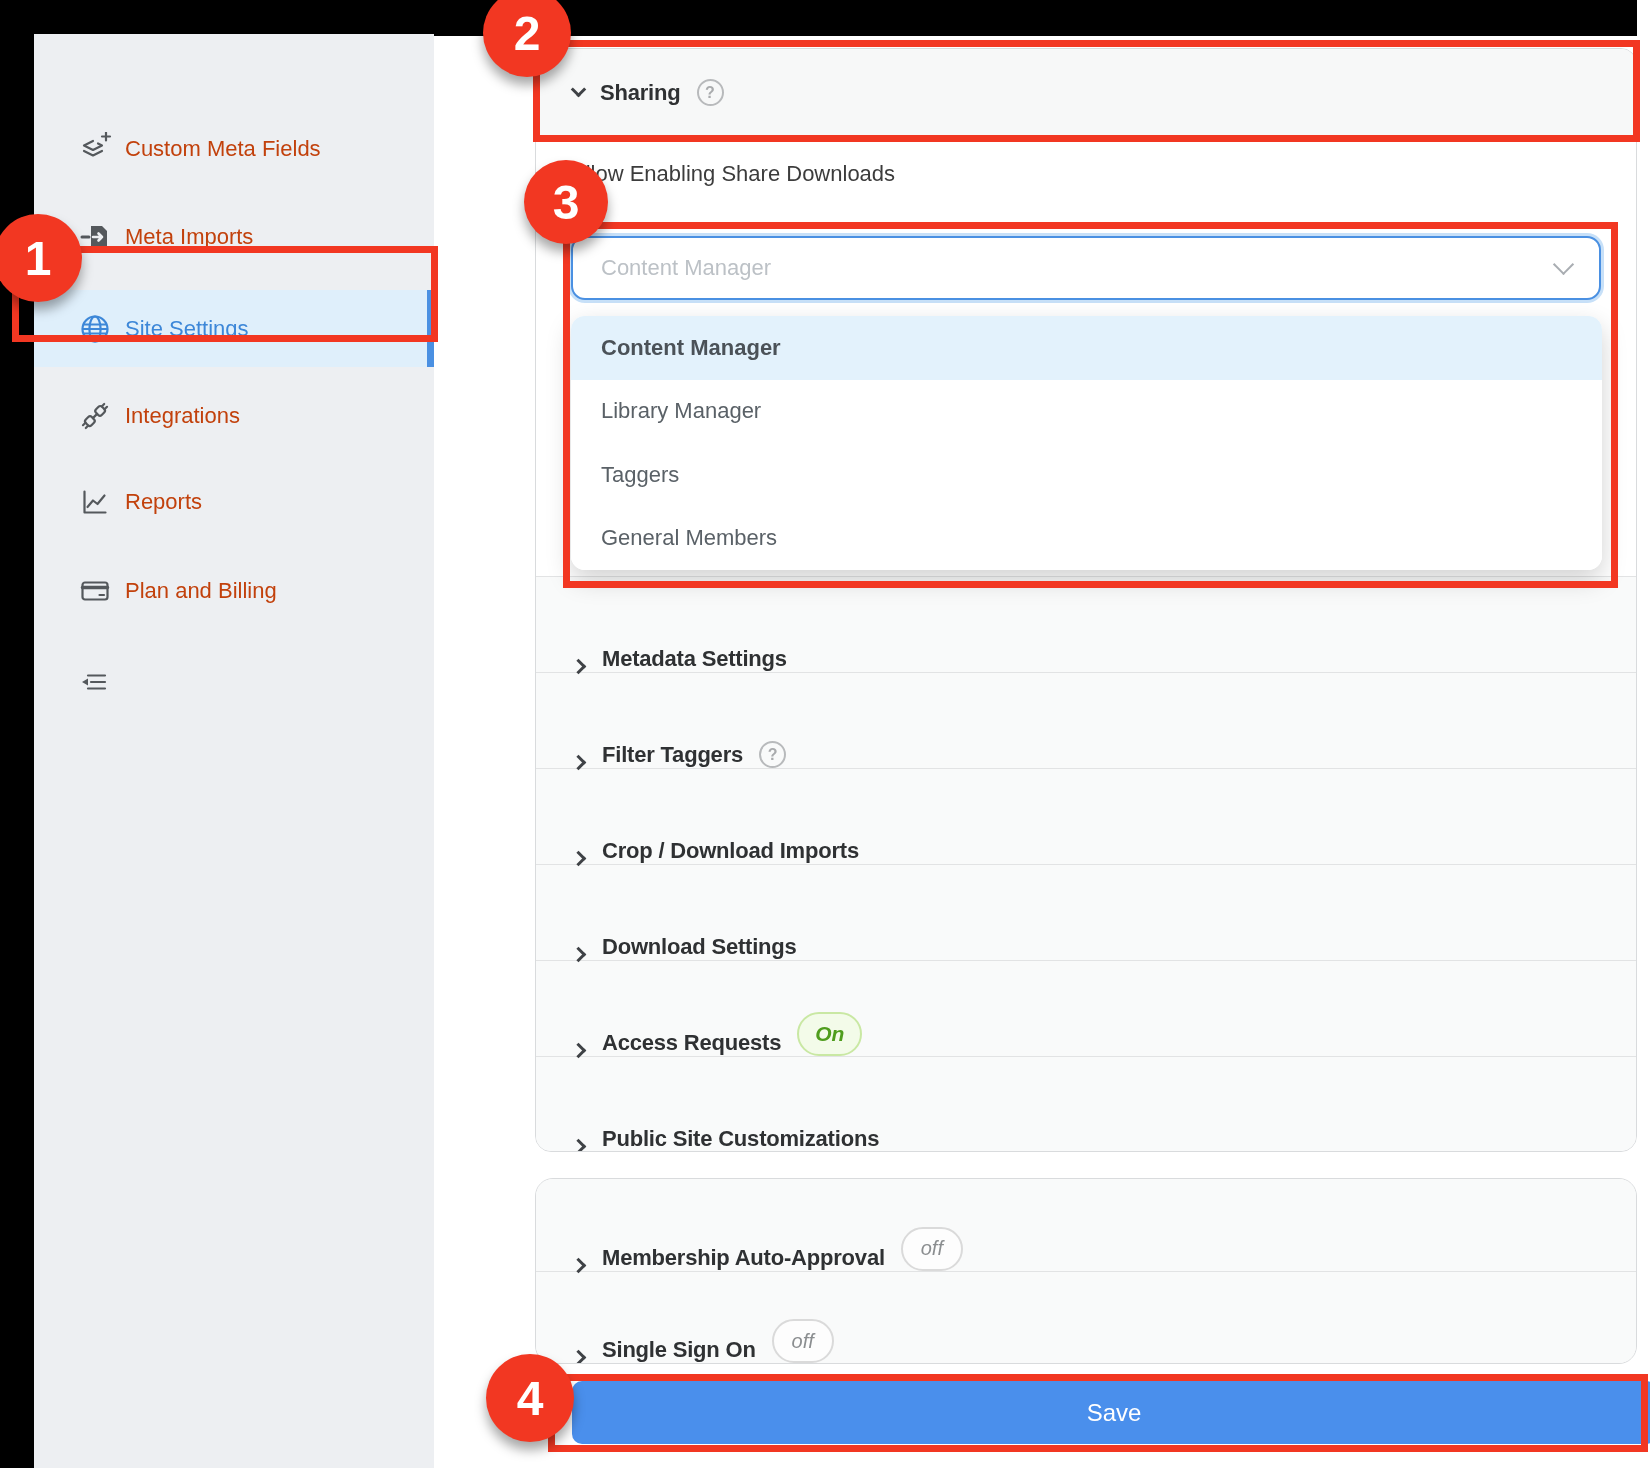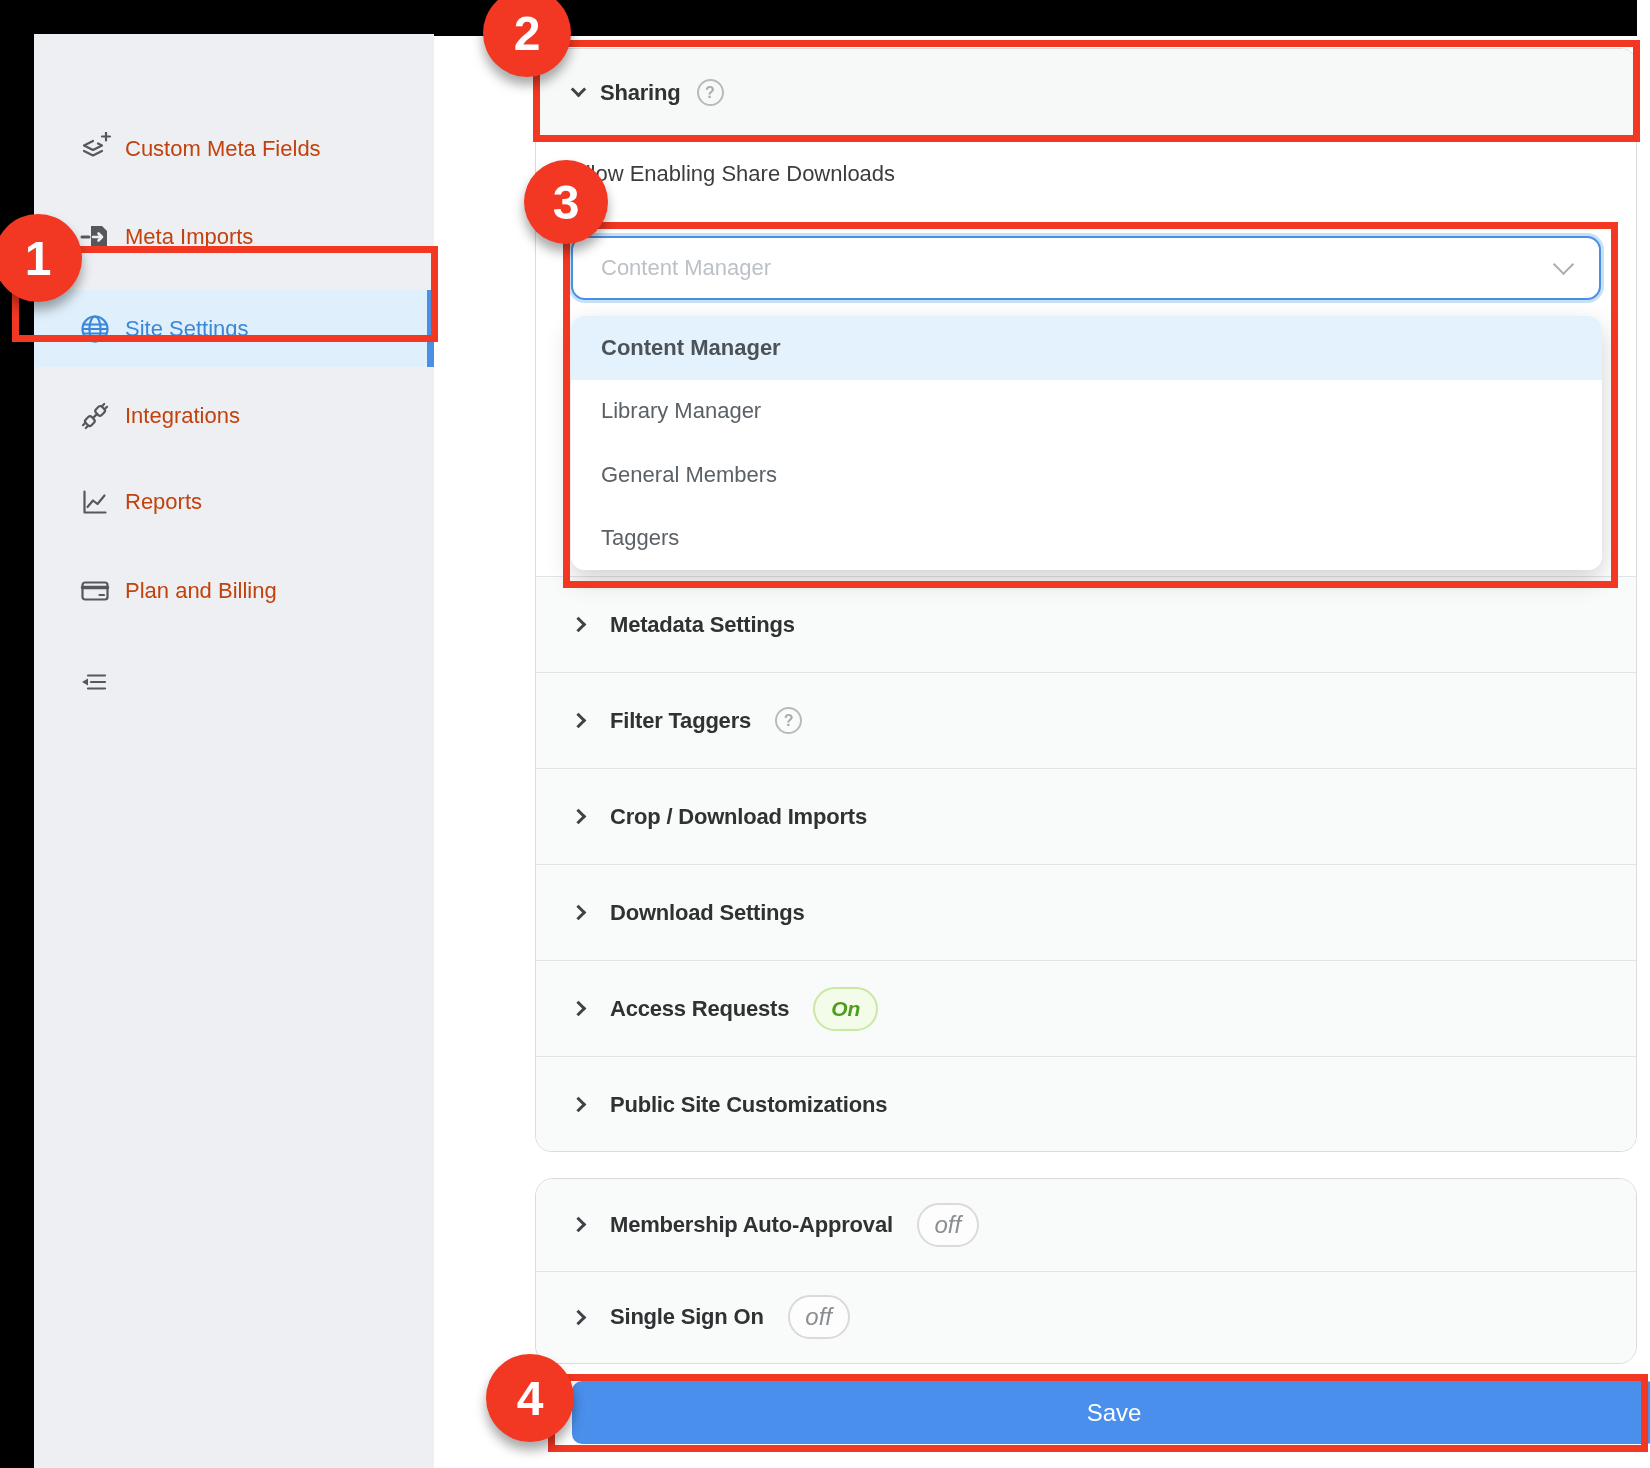--- a/index.html
+++ b/index.html
@@ -29,39 +29,39 @@
   svg.icon{stroke:#54585c;fill:none;stroke-width:2.2;stroke-linecap:round;stroke-linejoin:round;}
   svg.icon.blue{stroke:var(--accent-blue);}
 
   
   .container1{position:absolute;left:535px;top:48px;width:1102px;height:1104px;background:#fff;
     border:1px solid #d9dbdd;border-radius:16px;overflow:hidden;}
   .c1-header{height:88px;background:#f7f8f8;border-bottom:1px solid #e3e4e5;display:flex;align-items:center;padding-left:37px;gap:16px;}
   .c1-body{height:439px;background:#fff;position:relative;}
   .field-label{position:absolute;left:35px;top:24px;font-size:22px;color:#3c3c3c;}
   .rows6{height:576px;display:flex;flex-direction:column;}
-  .acc-row{flex:1;background:#f9fafa;border-top:1px solid #e2e3e4;display:flex;align-items:center;padding-left:37px;gap:24px;cursor:pointer;}
+  .acc-row{flex:1;background:#f9fafa;border-top:1px solid #e2e3e4;display:flex;align-items:flex-end;padding-left:37px;gap:16px;cursor:pointer;}
   .container2{position:absolute;left:535px;top:1178px;width:1102px;height:186px;background:#f9fafa;
     border:1px solid #d9dbdd;border-radius:18px;overflow:hidden;display:flex;flex-direction:column;}
   .container2 .acc-row{border-top:none;}
   .container2 .acc-row + .acc-row{border-top:1px solid #e2e3e4;}
   .sec-title{font-size:22px;font-weight:700;color:#2f3133;letter-spacing:-0.2px;white-space:nowrap;}
 
   .chev{display:inline-block;width:11px;height:11px;border-top:3px solid #3f4246;border-right:3px solid #3f4246;}
   .chev.right{transform:rotate(45deg);margin-right:2px;}
   .chev.down{transform:rotate(135deg);margin-bottom:6px;}
 
   .help-circle{width:27px;height:27px;border:2px solid #b8babc;border-radius:50%;color:#a9abad;
     font-size:16px;font-weight:700;display:flex;align-items:center;justify-content:center;}
 
   .pill{border-radius:24px;display:flex;align-items:center;justify-content:center;white-space:nowrap;font-style:italic;}
   .pill.on{min-width:64px;height:44px;padding:0 16px;background:#f3fbe9;border:2px solid #c9e8a3;
     color:var(--badge-green);font-size:21px;font-weight:700;}
   .pill.off{min-width:62px;height:44px;padding:12px 14px;background:#fdfdfd;border:2px solid #dadada;
-    color:#8b8e90;font-size:24px;font-weight:400;}
+    color:#8b8e90;font-size:20px;font-weight:400;}
 
   
   .select-box{position:absolute;left:571px;top:236px;width:1030px;height:64px;background:#fff;
     border:2px solid #4a90e2;border-radius:14px;box-shadow:0 0 0 3px rgba(116,178,238,0.40);
     display:flex;align-items:center;padding:0 28px;cursor:pointer;}
   .select-box .ph{font-size:22px;color:#bcc1c6;}
   .select-box .sel-chev{margin-left:auto;width:15px;height:15px;border-top:2.5px solid #a9adb2;border-right:2.5px solid #a9adb2;transform:rotate(135deg);margin-bottom:8px;}
   .dropdown{position:absolute;left:571px;top:316px;width:1031px;height:254px;background:#fff;border-radius:14px;
     box-shadow:0 10px 26px rgba(0,0,0,0.18);overflow:hidden;display:flex;flex-direction:column;z-index:5;}
   .dd-opt{flex:1;display:flex;align-items:center;padding-left:30px;font-size:22px;color:#5a6167;cursor:pointer;background:#fff;}
@@ -216,22 +216,22 @@
   </section>
 
   <div class="select-box">
     <span class="ph">Content Manager</span>
     <span class="sel-chev"></span>
   </div>
 
   <div class="dropdown">
     <div class="dd-opt hl">Content Manager</div>
     <div class="dd-opt">Library Manager</div>
+    <div class="dd-opt">Taggers</div>
     <div class="dd-opt">General Members</div>
-    <div class="dd-opt">Taggers</div>
   </div>
 
   <section class="container2">
     <div class="acc-row">
       <span class="chev right"></span>
       <span class="sec-title">Membership Auto-Approval</span>
       <span class="pill off">off</span>
     </div>
     <div class="acc-row">
       <span class="chev right"></span>

